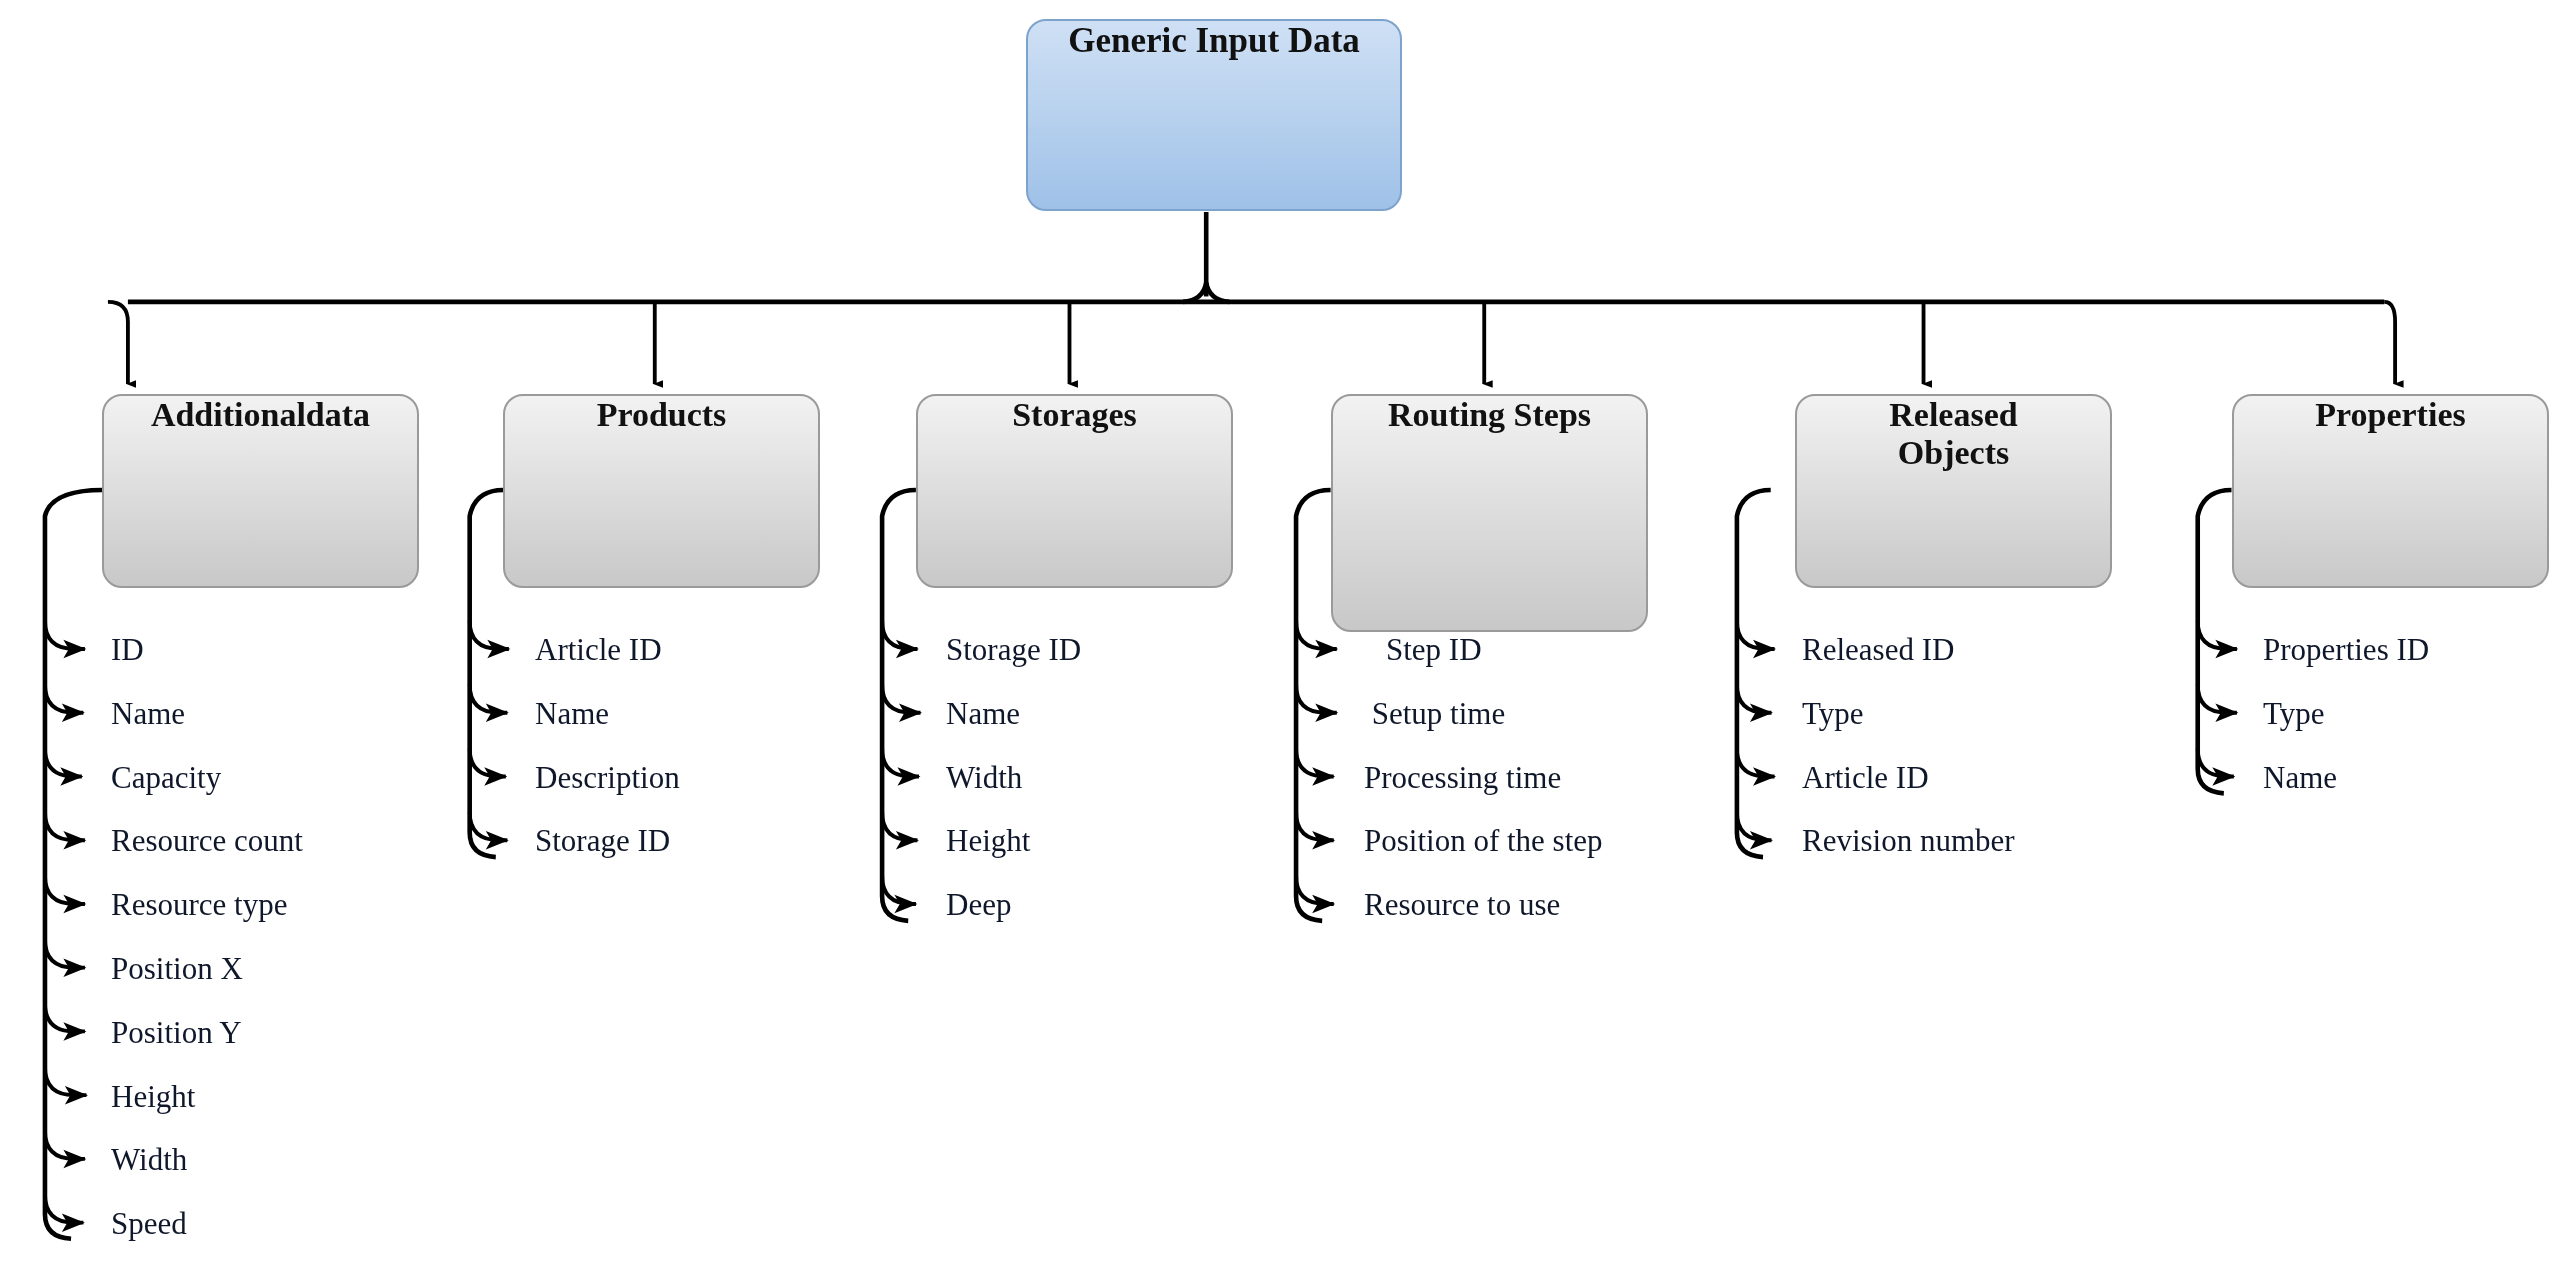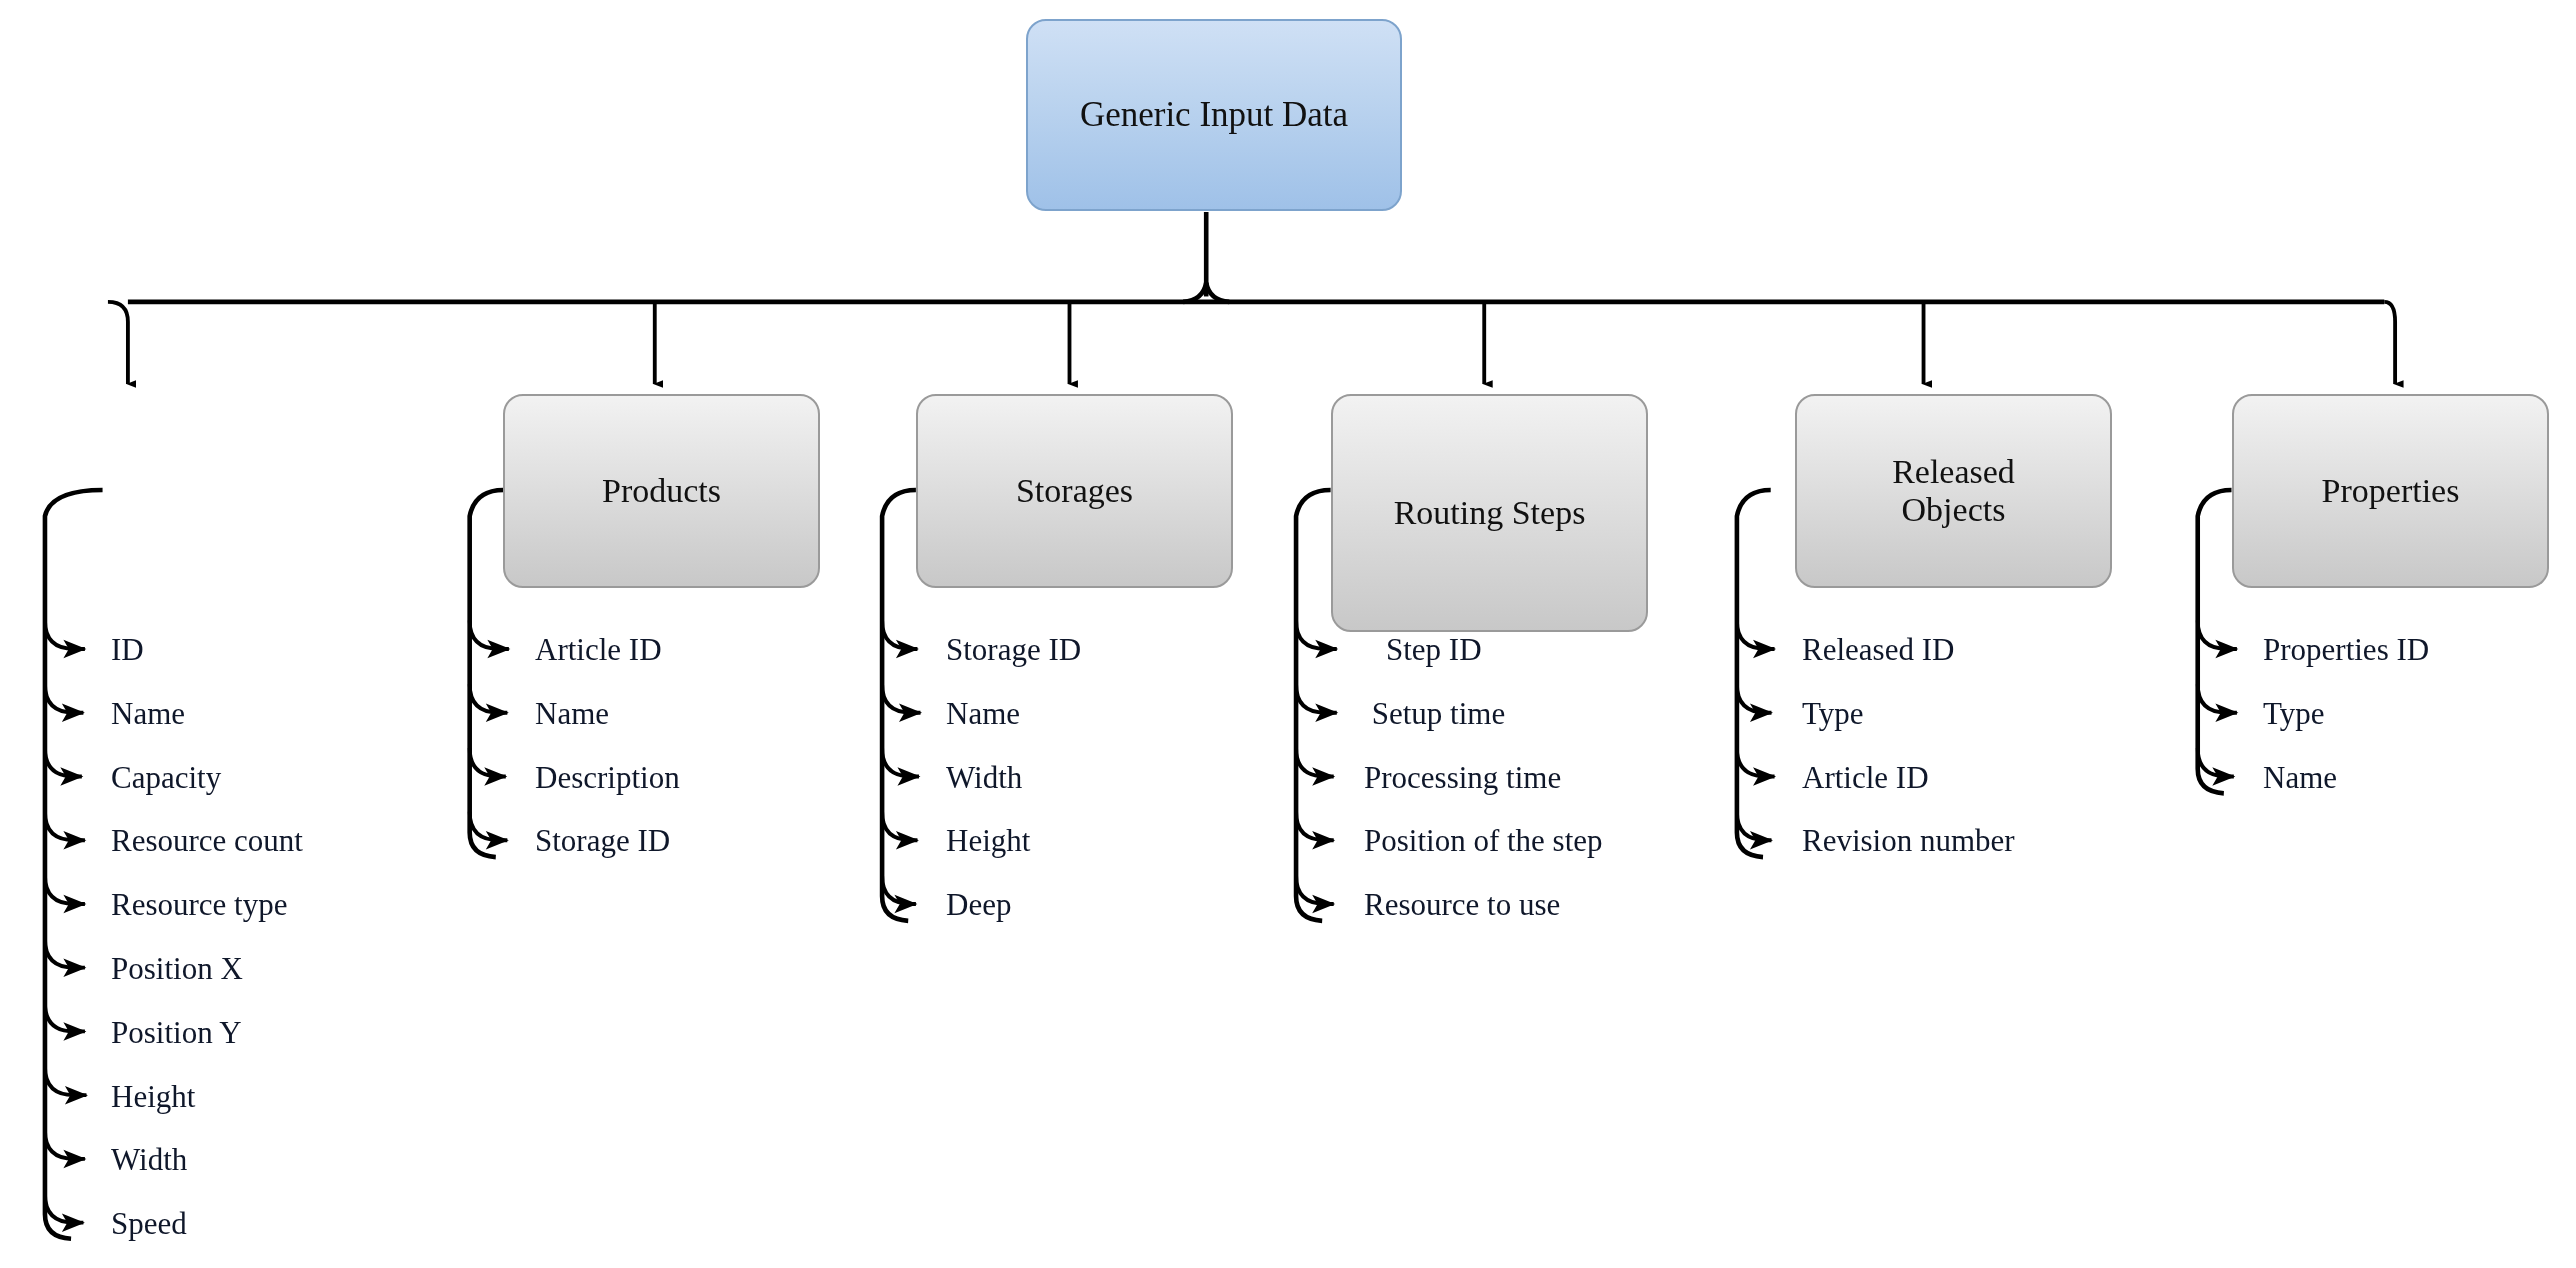--- a/index.html
+++ b/index.html
@@ -1,20 +1,20 @@
 <!DOCTYPE html>
 <html style="font-size:12.3px"><head>
 <meta charset="utf-8">
 <style>
   html,body{margin:0;padding:0;background:#ffffff;}
   body{width:2576px;height:1268px;overflow:hidden;font-family:"Liberation Serif",serif;}
   #stage{position:relative;width:2576px;height:1268px;background:#fff;}
   svg.layer{position:absolute;left:0;top:0;width:2576px;height:1268px;}
   .node-box{position:absolute;border-radius:20px;box-sizing:border-box;
-    display:flex;align-items:center;justify-content:center;text-align:center;}
+    display:flex;align-items:flex-start;justify-content:center;text-align:center;font-weight:bold;}
   .node-root{background:linear-gradient(to bottom,#cfe0f5 0%,#bcd4ef 40%,#9fc1e8 100%);
     border:2.3px solid #7da3cc;}
   .node-child{background:linear-gradient(to bottom,#f2f2f2 0%,#e2e2e2 38%,#c8c8c8 100%);
     border:2.3px solid #9a9a9a;}
   .node-label{color:#111;line-height:1.12;padding:0 7.7px;}
   .root-label{font-size:35px;}
   .child-label{font-size:34px;}
   .leaf-label{position:absolute;color:#0f172a;font-size:31px;white-space:pre;
     line-height:1;transform:translateY(-50%);}
 </style>
@@ -105,20 +105,23 @@
       <path d="M2861,808 Q2861,845 2899,845 L2912,845" marker-end="url(#arrowRight)"></path>
       <path d="M2861,891 Q2861,928 2899,928 L2912,928" marker-end="url(#arrowRight)"></path>
       <path d="M2861,974 Q2861,1011 2899,1011 L2908,1011" marker-end="url(#arrowRight)"></path>
     </g>
   </svg>
 
   <div class="node-box node-root" style="left:1026px;top:19px;width:376px;height:192px;">
     <span class="node-label root-label">Generic Input Data</span>
   </div>
 
+  <div class="node-box node-child" style="left:102px;top:394px;width:317px;height:194px;">
+    <span class="node-label child-label">Additionaldata</span>
+  </div>
 
   <div class="node-box node-child" style="left:503px;top:394px;width:317px;height:194px;">
     <span class="node-label child-label">Products</span>
   </div>
 
   <div class="node-box node-child" style="left:916px;top:394px;width:317px;height:194px;">
     <span class="node-label child-label">Storages</span>
   </div>
 
   <div class="node-box node-child" style="left:1331px;top:394px;width:317px;height:238px;">

